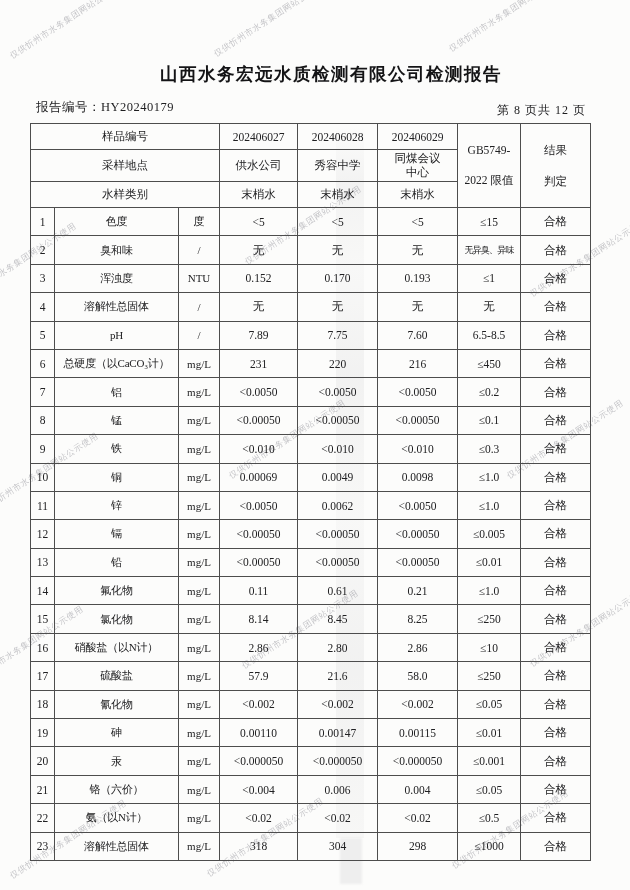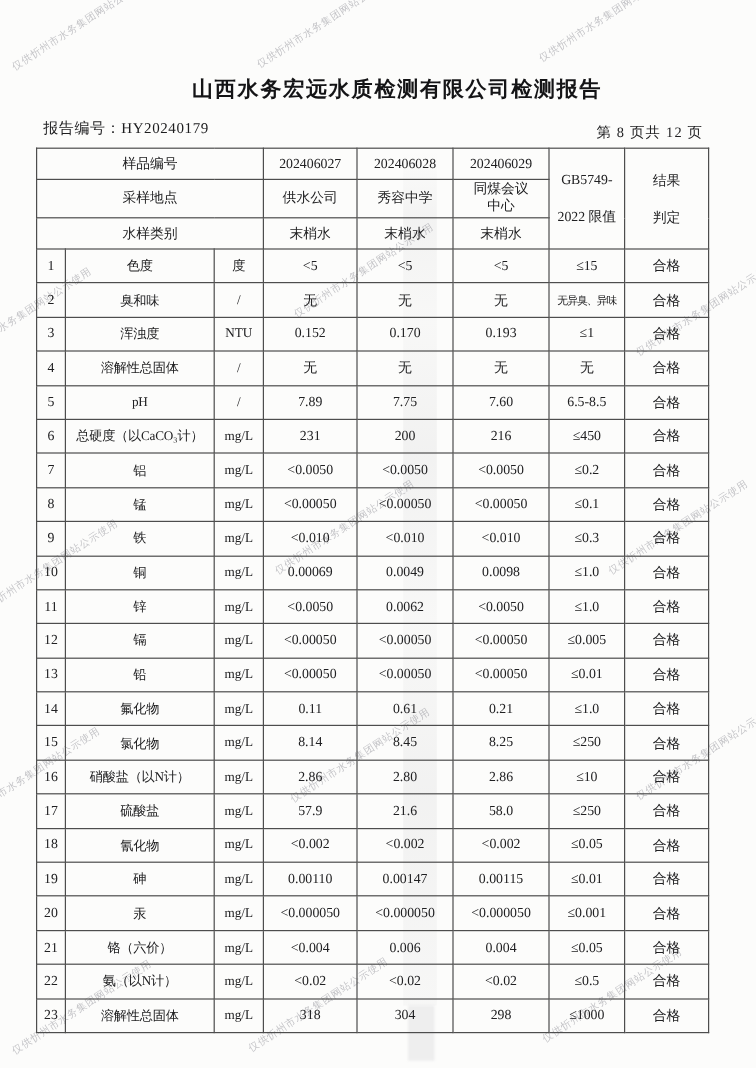--- a/index.html
+++ b/index.html
@@ -196,21 +196,21 @@
       <td class="c-val">7.75</td>
       <td class="c-val">7.60</td>
       <td class="c-limit">6.5-8.5</td>
       <td class="c-result">合格</td>
     </tr>
         <tr>
       <td class="c-no">6</td>
       <td class="c-item">总硬度（以CaCO₃计）</td>
       <td class="c-unit">mg/L</td>
       <td class="c-val">231</td>
-      <td class="c-val">200</td>
+      <td class="c-val">220</td>
       <td class="c-val">216</td>
       <td class="c-limit">≤450</td>
       <td class="c-result">合格</td>
     </tr>
         <tr>
       <td class="c-no">7</td>
       <td class="c-item">铝</td>
       <td class="c-unit">mg/L</td>
       <td class="c-val">&lt;0.0050</td>
       <td class="c-val">&lt;0.0050</td>

